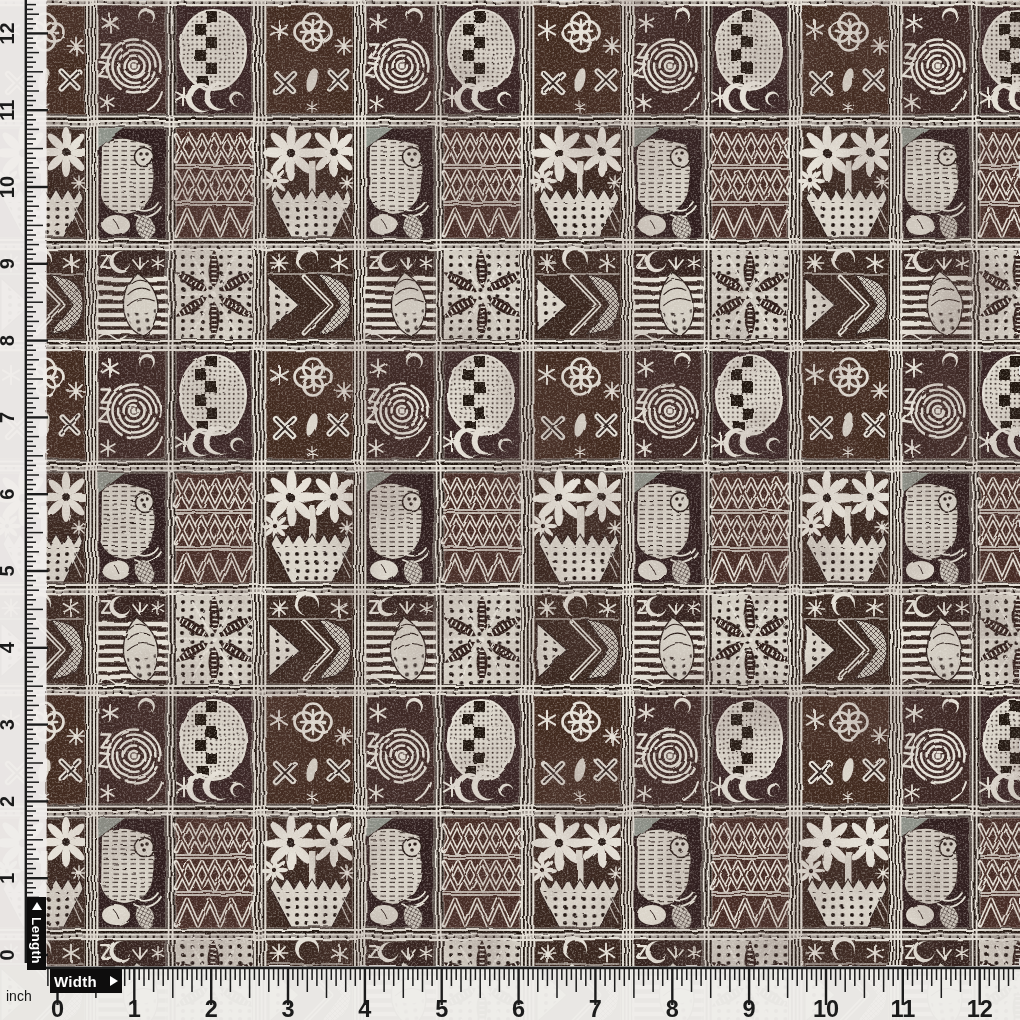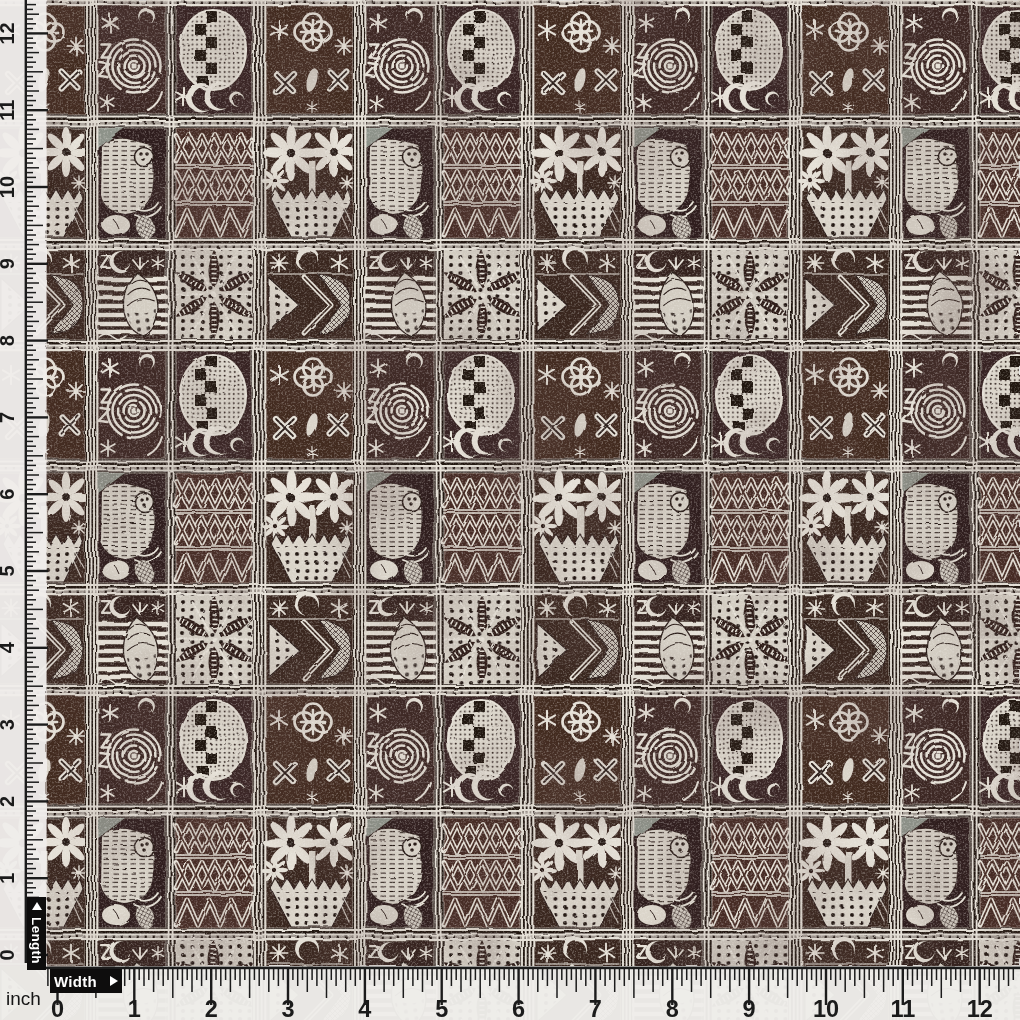--- a/index.html
+++ b/index.html
@@ -12,21 +12,21 @@
   .blk-label{position:absolute;background:#0e0d0d;color:#fff;z-index:5;}
   #length-label{left:27px;top:897px;width:19px;height:73px;}
   #length-label .arr{position:absolute;top:5px;left:4.5px;width:0;height:0;
       border-left:5px solid transparent;border-right:5px solid transparent;border-bottom:8px solid #fff;}
   #length-label .txtwrap{position:absolute;left:0;top:13px;width:19px;height:60px;
       display:flex;align-items:center;justify-content:center;}
   #length-label .txtwrap span{transform:rotate(90deg);white-space:nowrap;font-size:13.5px;font-weight:bold;letter-spacing:.3px;}
   #width-label{left:50px;top:969px;width:72px;height:24px;display:flex;align-items:center;justify-content:center;gap:13px;}
   #width-label span{font-size:15px;font-weight:bold;letter-spacing:.3px;}
   #width-label .arr{width:0;height:0;border-top:5px solid transparent;border-bottom:5px solid transparent;border-left:8px solid #fff;}
-  #unit-label{position:absolute;left:6px;top:988px;font-size:19px;color:#161616;z-index:4;}
+  #unit-label{position:absolute;left:6px;top:988px;font-size:14px;color:#161616;z-index:4;}
 </style>
 </head>
 <body>
 
 <div class="scene">
 
   <svg id="fabric-layer" width="1020" height="1020" viewBox="0 0 1020 1020">
     <defs>
       <pattern id="pgrid" width="4.6" height="4.6" patternUnits="userSpaceOnUse">
         <circle cx="1.6" cy="1.6" r=".95" fill="#2b1a15"></circle>

